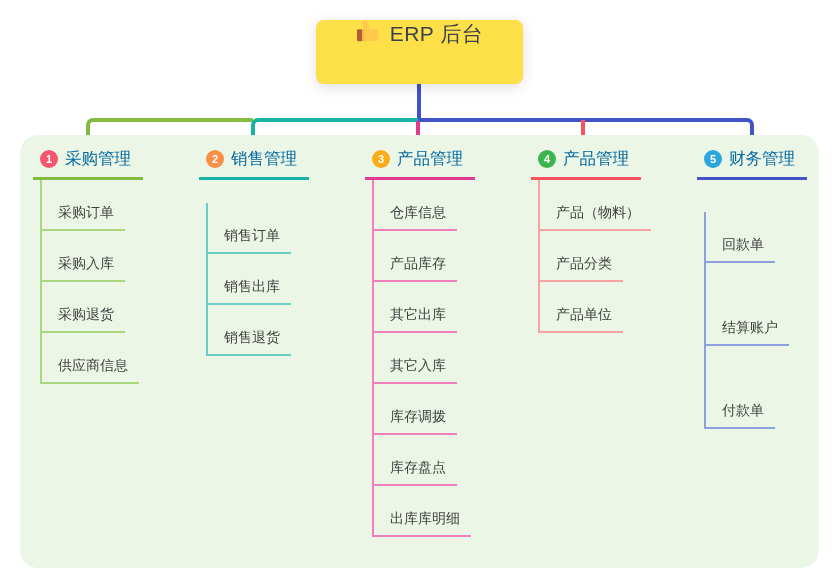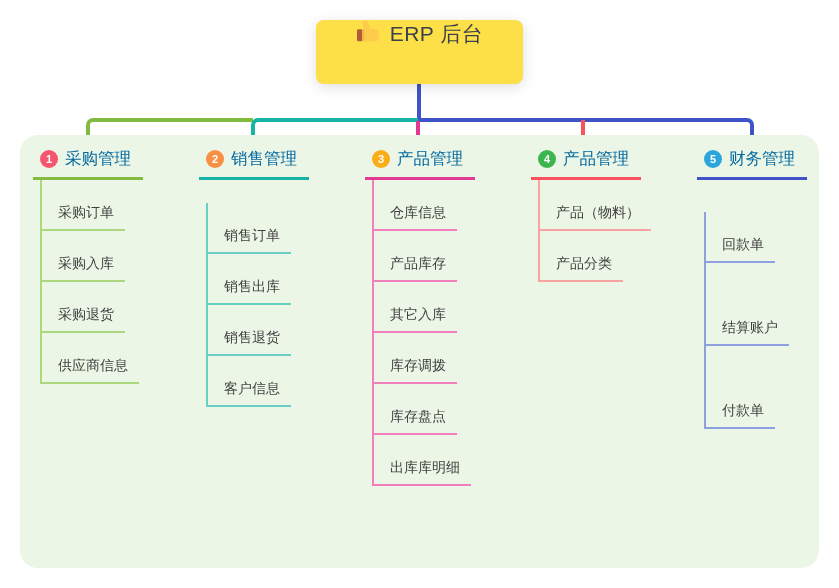--- a/index.html
+++ b/index.html
@@ -124,39 +124,39 @@
   <ul class="children">
     <li>
         <span class="child-label">销售订单</span>
       </li>
     <li>
         <span class="child-label">销售出库</span>
       </li>
     <li>
         <span class="child-label">销售退货</span>
       </li>
-    <li>
-        <span class="child-label">客户信息</span>
-      </li>
   </ul>
 </div>
 
 <div class="branch b3">
   <div class="branch-title">
     <span class="badge">3</span>
     <span class="branch-label">产品管理</span>
   </div>
   <ul class="children">
     <li>
         <span class="child-label">仓库信息</span>
       </li>
     <li>
         <span class="child-label">产品库存</span>
       </li>
     <li>
+        <span class="child-label">其它出库</span>
+      </li>
+    <li>
         <span class="child-label">其它入库</span>
       </li>
     <li>
         <span class="child-label">库存调拨</span>
       </li>
     <li>
         <span class="child-label">库存盘点</span>
       </li>
     <li>
         <span class="child-label">出库库明细</span>
@@ -169,20 +169,23 @@
     <span class="badge">4</span>
     <span class="branch-label">产品管理</span>
   </div>
   <ul class="children">
     <li>
         <span class="child-label">产品（物料）</span>
       </li>
     <li>
         <span class="child-label">产品分类</span>
       </li>
+    <li>
+        <span class="child-label">产品单位</span>
+      </li>
   </ul>
 </div>
 
 <div class="branch b5">
   <div class="branch-title">
     <span class="badge">5</span>
     <span class="branch-label">财务管理</span>
   </div>
   <ul class="children">
     <li>

